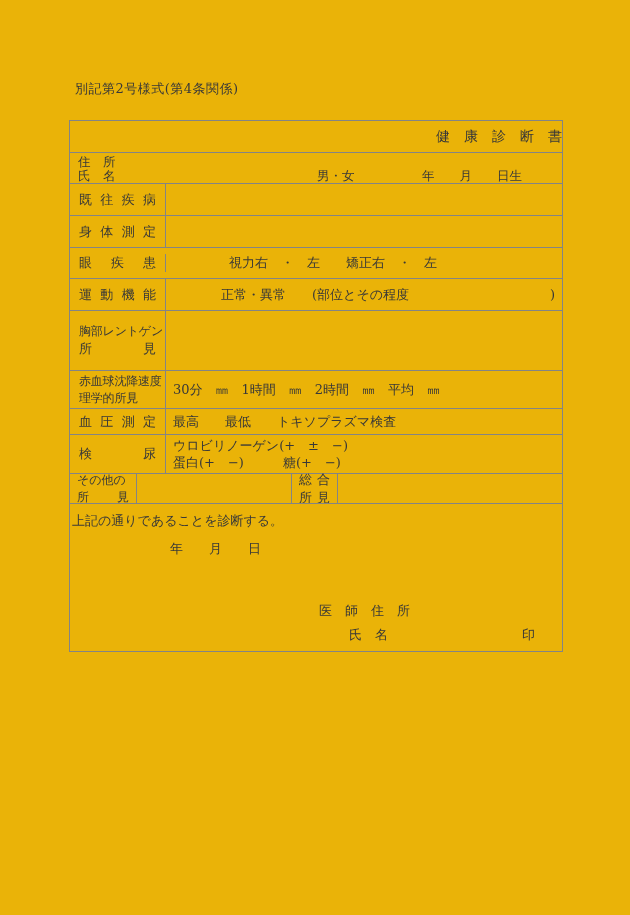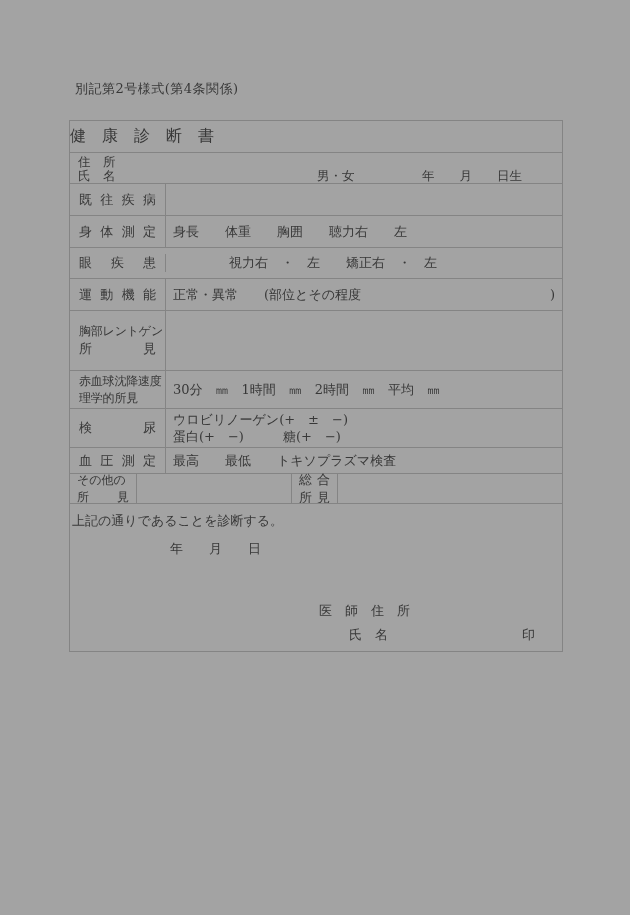--- a/index.html
+++ b/index.html
@@ -1,20 +1,20 @@
 <!DOCTYPE html>
 <html><head>
 <meta charset="utf-8">
 <style>
   html,body{margin:0;padding:0;}
   body{background:#ffffff;}
   .sheet{
     position:relative;
     width:630px;height:915px;
-    background:#a3a3a3;
+    background:#eab308;
     color:#383838;
     font-family:"DejaVu Serif","Liberation Serif",serif;
     overflow:hidden;
     text-decoration:underline;
   }
   .form-code{
     position:absolute;left:75px;top:80px;
     font-size:13px;letter-spacing:0.5px;
   }
   .table{
@@ -24,21 +24,21 @@
     box-sizing:border-box;
     display:flex;flex-direction:column;
     font-size:13px;
   }
   .row{
     display:flex;align-items:stretch;
     border-top:1px solid #848484;
     box-sizing:border-box;flex:0 0 auto;
   }
   .row:first-child{border-top:none;}
-  .title-row{height:31px;justify-content:flex-start;align-items:center;font-size:16px;}
+  .title-row{height:31px;justify-content:flex-end;align-items:center;font-size:14px;}
   .addr-row{height:31px;display:block;position:relative;font-size:12.5px;}
   .addr-l1{position:absolute;left:8px;top:1px;}
   .addr-l2{position:absolute;left:0;top:15px;width:100%;height:15px;}
   .addr-l2 .nm{position:absolute;left:8px;}
   .addr-l2 .sex{position:absolute;left:247px;}
   .addr-l2 .birth{position:absolute;left:352px;}
   .label{
     flex:0 0 96px;width:96px;box-sizing:border-box;
     border-right:1px solid #848484;
     display:flex;flex-direction:column;justify-content:center;
@@ -47,21 +47,21 @@
   .jline{text-align:justify;text-align-last:justify;}
   .tight{font-size:12px;white-space:nowrap;letter-spacing:-0.2px;}
   .content{
     flex:1 1 auto;display:flex;align-items:center;
     padding:0 7px;box-sizing:border-box;
   }
   .r-history{height:32px;}
   .r-body{height:32px;}
   .r-eye{height:31px;align-items:center;}
   .r-eye .content{padding-left:63px;}
-  .r-motor{height:32px;}
+  .r-motor{height:32px;gap:48px;}
   .r-motor .content{justify-content:space-between;}
   .r-xray{height:60px;}
   .r-esr{height:38px;}
   .r-bp{height:26px;}
   .r-urine{height:39px;}
   .r-urine .content{flex-direction:column;align-items:flex-start;justify-content:center;line-height:17px;}
   .r-other{height:30px;}
   .cell{box-sizing:border-box;border-right:1px solid #848484;display:flex;flex-direction:column;justify-content:center;}
   .oth-label{flex:0 0 67px;padding:0 7px;font-size:12px;justify-content:center;}
   .oth-blank{flex:0 0 155px;}
@@ -101,21 +101,20 @@
       <div class="label">
           <div class="jline">既 往 疾 病</div>
         </div>
       <div class="content"></div>
     </div>
 
     <div class="row r-body">
       <div class="label">
           <div class="jline">身 体 測 定</div>
         </div>
-      <div class="content">身長　　体重　　胸囲　　聴力右　　左</div>
     </div>
 
     <div class="row r-eye">
       <div class="label">
           <div class="jline">眼 疾 患</div>
         </div>
       <div class="content">視力右　・　左　　矯正右　・　左</div>
     </div>
 
     <div class="row r-motor">
@@ -137,35 +136,35 @@
     </div>
 
     <div class="row r-esr">
       <div class="label">
         <div class="tight">赤血球沈降速度</div>
         <div class="tight">理学的所見</div>
       </div>
       <div class="content">30分　㎜　1時間　㎜　2時間　㎜　平均　㎜</div>
     </div>
 
+    <div class="row r-bp">
+      <div class="label">
+          <div class="jline">血 圧 測 定</div>
+        </div>
+      <div class="content">最高　　最低　　トキソプラズマ検査</div>
+    </div>
+
     <div class="row r-urine">
       <div class="label">
           <div class="jline">検 尿</div>
         </div>
       <div class="content">
         <div>ウロビリノーゲン(+　±　−)</div>
         <div>蛋白(+　−)　　　糖(+　−)</div>
       </div>
-    </div>
-
-    <div class="row r-bp">
-      <div class="label">
-          <div class="jline">血 圧 測 定</div>
-        </div>
-      <div class="content">最高　　最低　　トキソプラズマ検査</div>
     </div>
 
     <div class="row r-other">
       <div class="cell oth-label">
         <div>その他の</div>
         <div class="jline">所 見</div>
       </div>
       <div class="cell oth-blank"></div>
       <div class="cell sougou-label">
         <div class="jline">総 合</div>

